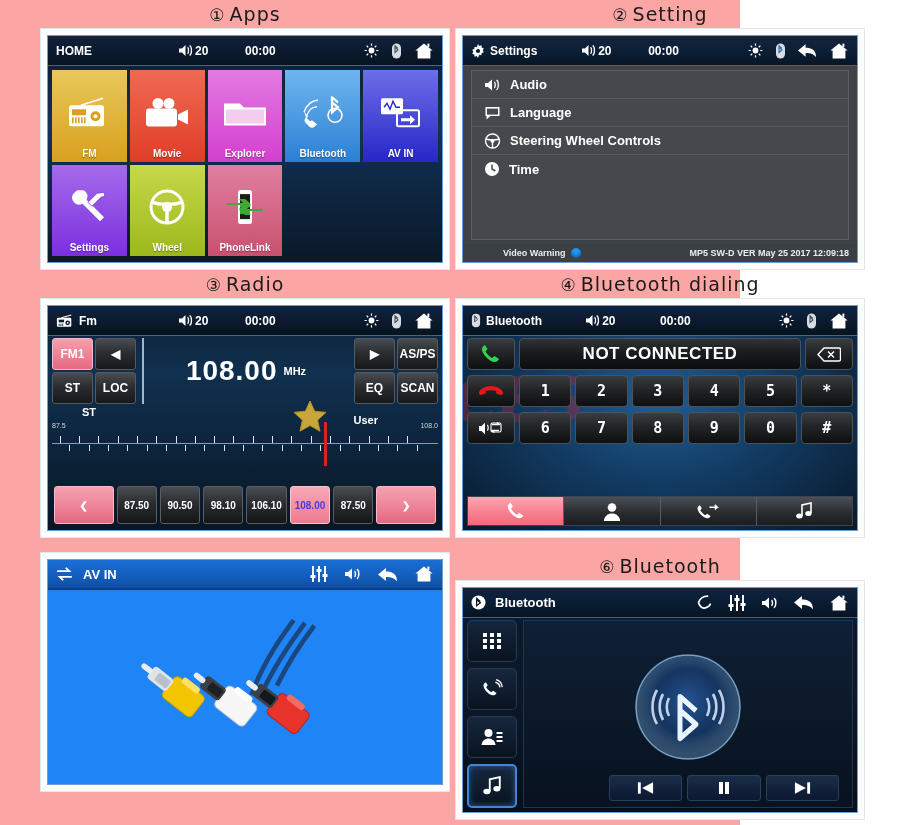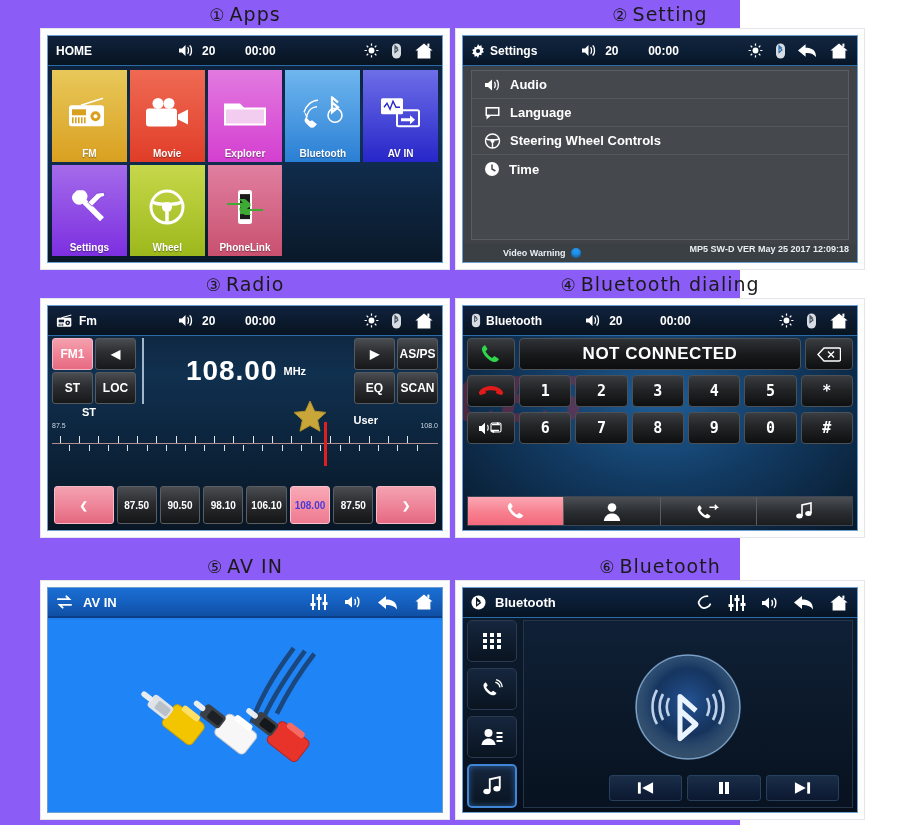--- a/index.html
+++ b/index.html
@@ -5,21 +5,21 @@
   * { box-sizing: border-box; margin: 0; padding: 0; }
   html, body {
     width: 900px; height: 825px;
     background: #ffffff;
     font-family: "Liberation Sans", sans-serif;
     overflow: hidden;
   }
   .sheet {
     position: relative;
     width: 740px; height: 825px;
-    background: #8b5cf6;
+    background: #fca5a5;
   }
   .panel { position: absolute; }
   .caption {
     text-align: center;
     font-family: "DejaVu Sans", sans-serif;
     font-size: 19px;
     color: #1a1a1a;
     letter-spacing: 1px;
     height: 28px;
     line-height: 28px;
@@ -44,21 +44,21 @@
     position: relative;
     height: 30px;
     background: linear-gradient(180deg,#10233e 0%, #0c1b30 45%, #071320 100%);
     border-bottom: 1px solid #2a6ba8;
     display: flex; align-items: center;
     color: #fff;
     font-size: 12px; font-weight: bold;
     padding: 0 8px;
   }
   .sb-title { display:flex; align-items:center; gap:5px; font-size:12px; }
-  .sb-vol { position:absolute; left: 33%; display:flex; align-items:center; gap:8px; font-size:12px;}
+  .sb-vol { position:absolute; left: 33%; display:flex; align-items:center; gap:1px; font-size:12px;}
   .sb-clock { position:absolute; left: 50%; font-size: 12px; font-weight: bold;}
   .sb-right { position:absolute; right: 8px; display:flex; align-items:center; gap:12px; }
   .ico { display:inline-block; line-height:1; }
   svg { display:block; }
 
   
   #p-apps .screen { background: linear-gradient(180deg,#0b1a2e 0%, #123258 40%, #0a1929 100%); }
   .appgrid {
     position:absolute; top:34px; left:4px; right:4px; bottom:6px;
     display:grid; grid-template-columns: repeat(5, 1fr); grid-template-rows: repeat(2, 1fr);
@@ -86,21 +86,21 @@
   }
   .set-row {
     height: 28px; display:flex; align-items:center; gap:9px;
     padding-left: 12px;
     color:#fff; font-size:13px; font-weight:bold;
     border-bottom:1px solid #54585c;
   }
   .set-row:last-child { border-bottom: none; }
   .set-footer {
     position:absolute; left:0; right:0; bottom:0; height:18px;
-    background:#3b4045; display:flex; 
+    background:#3b4045; display:flex; align-items:center;
     padding: 0 8px; color:#e8eef4; font-size:9px; font-weight:bold;
   }
   .set-footer .warn { display:flex; align-items:center; gap:5px; margin-left: 32px;}
   .dot-blue { width:10px; height:10px; border-radius:50%; background:#2196f3; display:inline-block;
      box-shadow: inset 0 -2px 3px rgba(0,0,0,.35);}
   .set-footer .ver { margin-left:auto; }
 
   
   #p-radio .screen { background: linear-gradient(180deg,#0d2138 0%,#10304f 30%,#081625 100%); }
   .radio-top { position:absolute; top:32px; left:4px; right:4px; height:66px; display:flex; }
@@ -754,23 +754,20 @@
                   <ellipse cx="13.4" cy="11.4" rx="3.2" ry="2.5" fill="#fff"></ellipse>
                 </svg>
             </span>
           </div>
         </div>
       </div>
     </div>
   </div>
 
   <div class="panel" id="p-avin" style="left:40px; top:552px; width:410px; height:273px;">
-    <div class="caption">
-      <span class="num">⑤</span><span>AV  IN</span>
-    </div>
     <div class="frame" style="height:240px;">
       <div class="screen">
         <div class="statusbar">
           <span class="sb-title" style="gap:10px;">
             <span class="ico">
               <svg width="17" height="14" viewBox="0 0 18 14">
                   <path d="M2 4h12l-3-3M16 10H4l3 3" stroke="#fff" stroke-width="2" fill="none" stroke-linecap="round"></path>
                 </svg>
             </span>
             <span style="font-size:13px;">AV IN</span>

